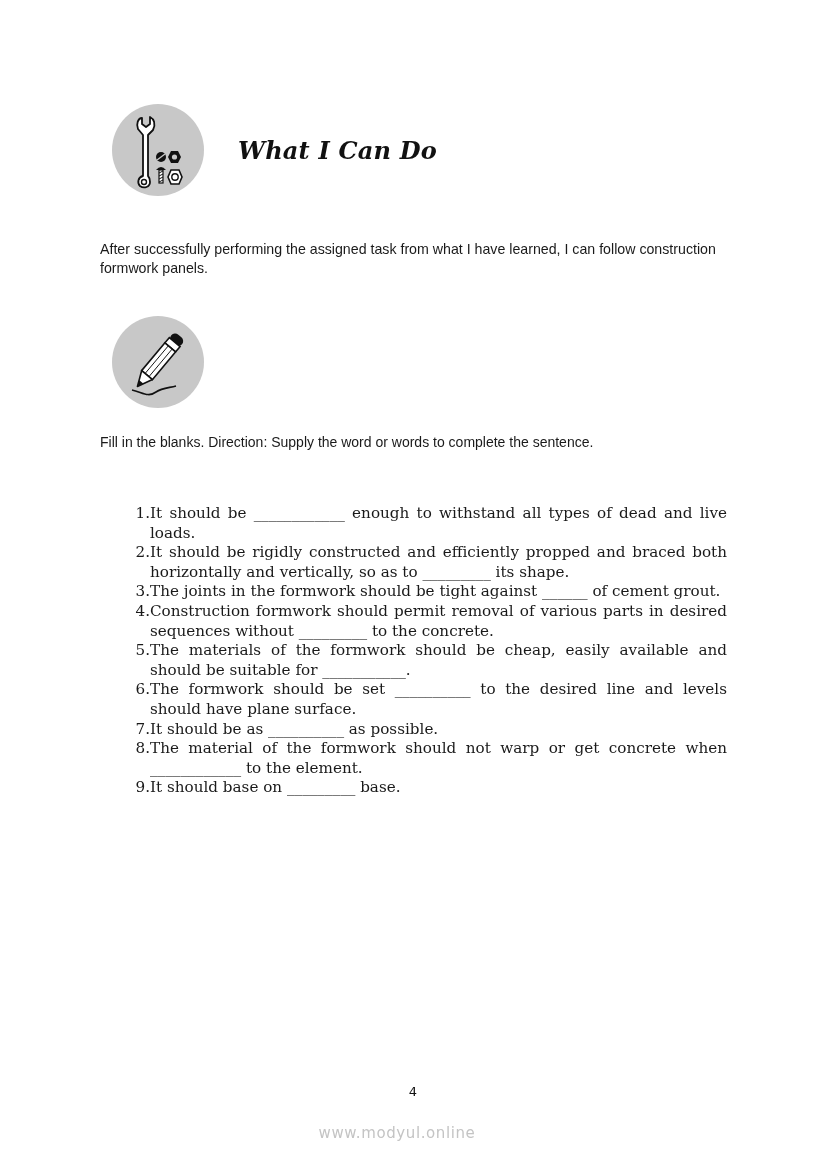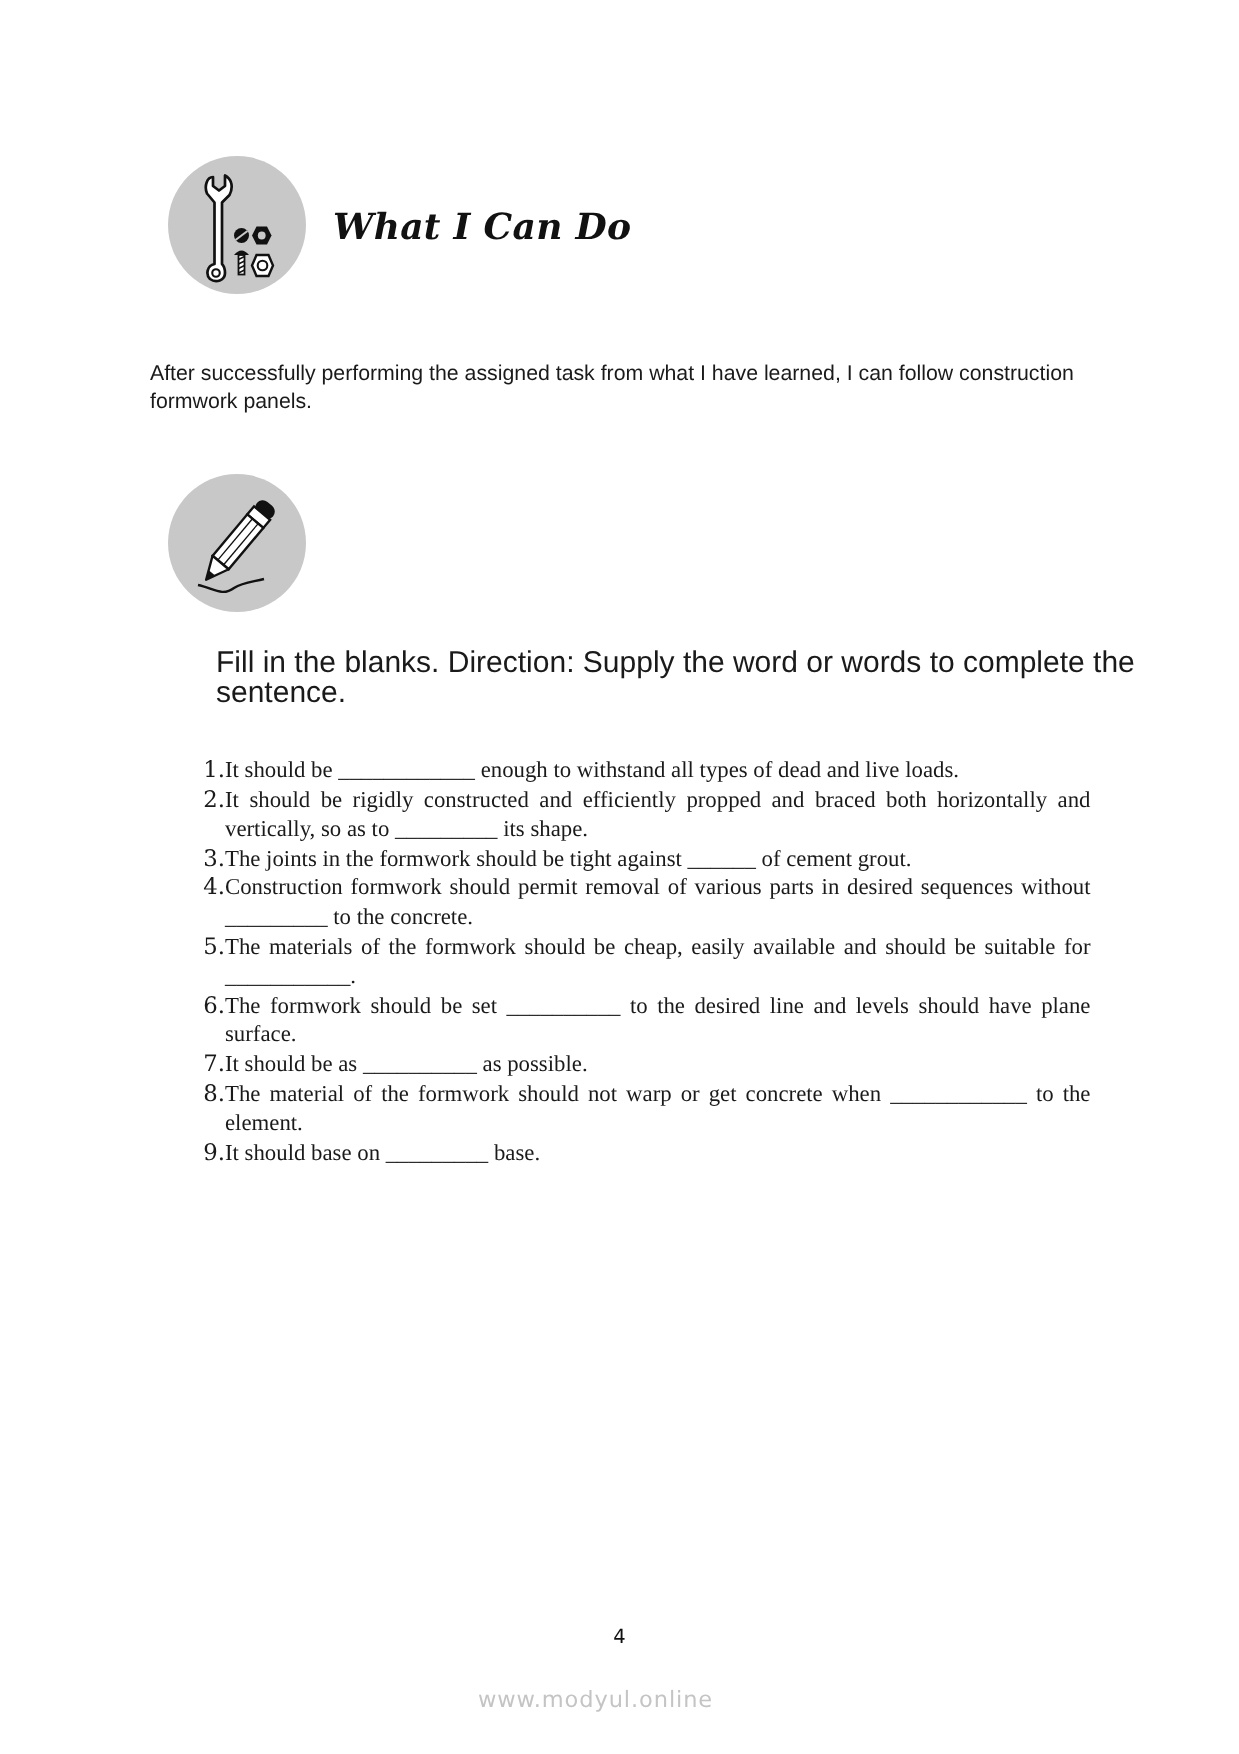--- a/index.html
+++ b/index.html
@@ -4,42 +4,42 @@
   <style>
     html, body { margin: 0; padding: 0; background: #ffffff; }
     body { width: 826px; height: 1169px; position: relative; overflow: hidden; }
     .page { position: absolute; left: 0; top: 0; width: 826px; height: 1169px; background: #fff; }
 
     .section-head { position: absolute; display: flex; align-items: center; }
     .icon-circle { width: 92px; height: 92px; border-radius: 50%; background: #c8c8c8; position: relative; }
     .icon-circle svg { position: absolute; left: 0; top: 0; width: 92px; height: 92px; }
     .section-title {
       font-family: "DejaVu Serif", serif; font-weight: bold; font-style: italic;
-      font-size: 24px; color: #111; margin-left: 18px; letter-spacing: 0.2px;
+      font-size: 24px; color: #111; margin-left: 34px; letter-spacing: 0.2px;
     }
     #whaticando { left: 112px; top: 104px; }
     #assessment { left: 112px; top: 316px; }
     #assessment .section-title { margin-left: 16px; }
 
     .para {
       position: absolute; left: 100px; width: 630px;
       font-family: Liberation Sans, sans-serif; font-size: 14.6px; line-height: 19.5px; color: #1a1a1a;
     }
     #para1 { top: 240px; font-size: 14.2px; line-height: 18.5px; }
-    #para2 { top: 433px; font-size: 20px; margin-left: 44px; }
+    #para2 { top: 433px; font-size: 14px; }
 
     .qlist {
       position: absolute; left: 116px; top: 504px; width: 611px;
       margin: 0; padding: 0; list-style: none;
       font-family: "DejaVu Serif", serif; font-size: 15.2px; line-height: 19.6px; color: #1a1a1a;
     }
     .qlist li { display: flex; }
     .qnum { width: 34px; flex: 0 0 34px; text-align: right; padding-right: 0; box-sizing: border-box; }
     .qnum span { display: inline-block; width: 28px; text-align: right; }
-    .qtext { flex: 1; text-align: justify; text-align-last: left; font-family: Liberation Serif, serif; }
+    .qtext { flex: 1; text-align: justify; text-align-last: left; }
 
     .page-number {
       position: absolute; left: 0; width: 826px; top: 1084px; text-align: center;
       font-family: "DejaVu Sans", sans-serif; font-size: 13px; color: #111;
     }
     .watermark {
       position: absolute; left: 0; width: 794px; top: 1124px; text-align: center;
       font-family: "DejaVu Sans", sans-serif; font-size: 15px; color: #c4c4c4; letter-spacing: 0.6px;
     }
   </style>

